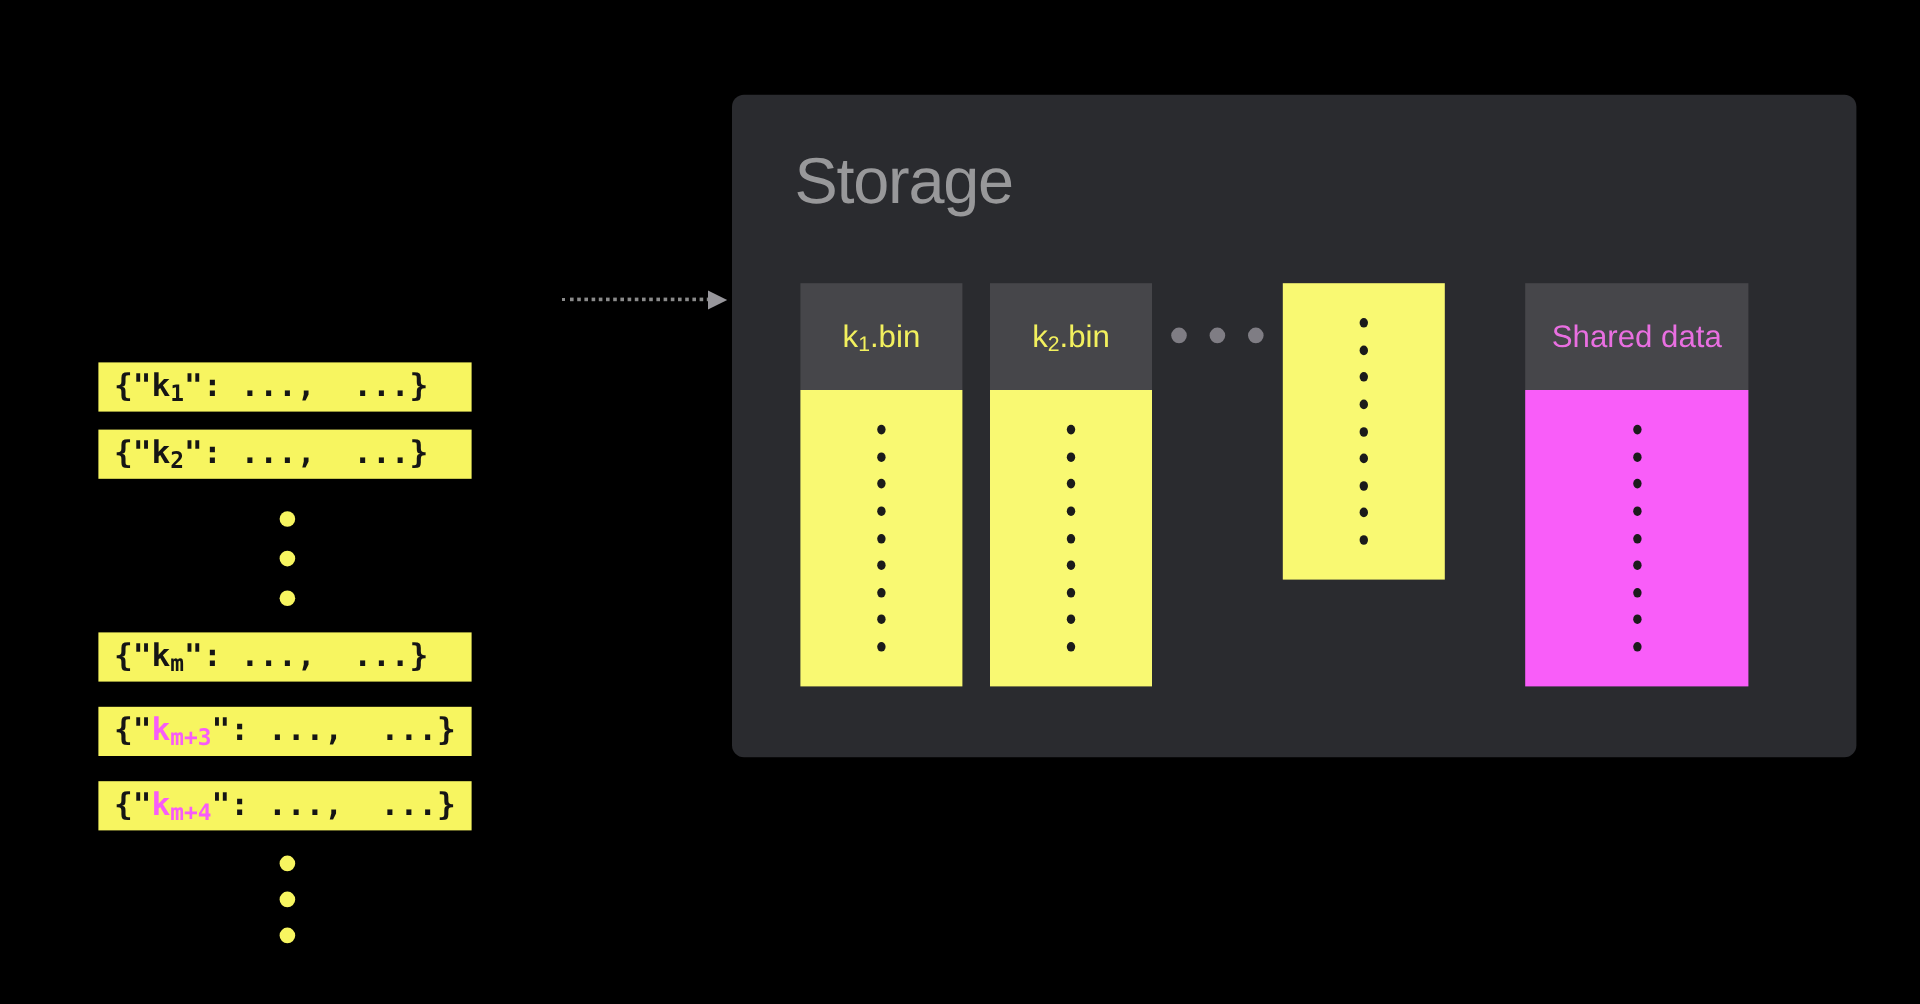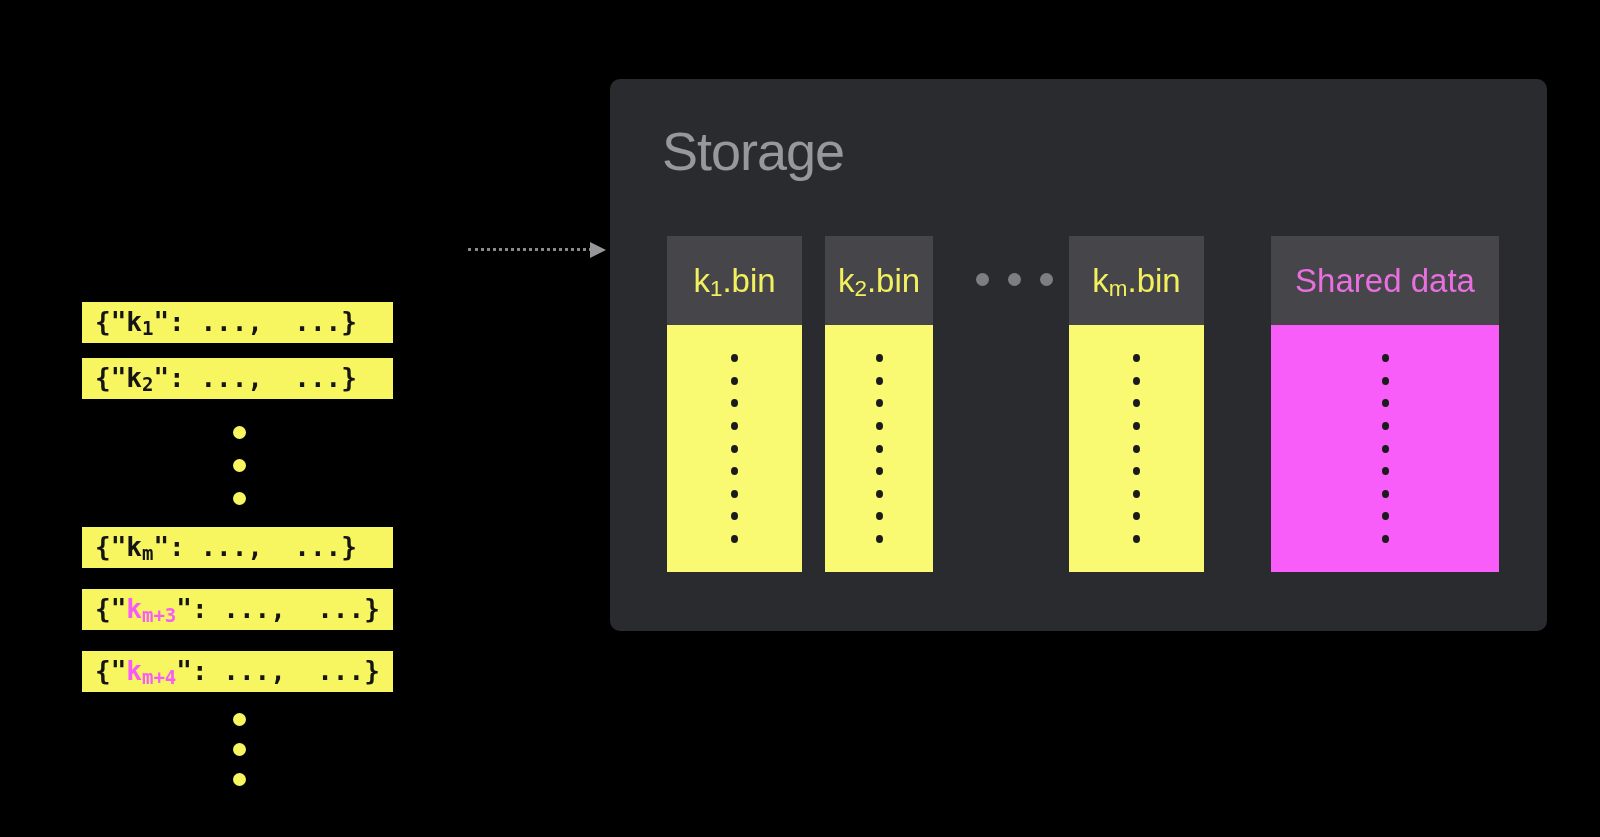--- a/index.html
+++ b/index.html
@@ -35,21 +35,21 @@
               border-top:8px solid transparent;border-bottom:8px solid transparent;
               border-left:16px solid #97969b;}
 
   
   .storage{position:absolute;left:610px;top:46px;width:937px;height:552px;
            background:var(--panel);border-radius:10px;margin-top:33px;}
   .storage-title{left:52px;top:45px;}
 
   .bin{position:absolute;top:157px;}
   .bin-header{height:89px;background:var(--hdr);display:flex;align-items:center;
-              justify-content:center;font-size:33px;white-space:pre;}
+              justify-content:center;font-size:26px;white-space:pre;}
   .bin.yellow .bin-header{color:var(--ylab);}
   .bin.magenta .bin-header{color:var(--mlab);}
   .bin-label sub{font-size:0.68em;line-height:0;vertical-align:-0.18em;}
   .bin-body{height:247px;display:flex;flex-direction:column;align-items:center;
             justify-content:center;gap:14.6px;}
   .bin.yellow .bin-body{background:var(--yel);}
   .bin.magenta .bin-body{background:var(--mag);}
   .bdot{width:7px;height:8px;border-radius:50%;background:#1b1b1b;flex:none;}
 
   .hdots{position:absolute;left:366px;top:194px;display:flex;gap:19px;}
@@ -81,49 +81,48 @@
             <span class="bdot"></span>
             <span class="bdot"></span>
             <span class="bdot"></span>
             <span class="bdot"></span>
             <span class="bdot"></span>
             <span class="bdot"></span>
             <span class="bdot"></span>
             <span class="bdot"></span>
           </div>
         </div>
-        <div class="bin yellow" style="left: 215px; width: 108px;">
+        <div class="bin yellow" style="left: 215px; width: 135px;">
           <div class="bin-header"><span class="bin-label"><span>k</span><sub>2</sub><span>.bin</span></span></div>
           <div class="bin-body">
             <span class="bdot"></span>
             <span class="bdot"></span>
             <span class="bdot"></span>
             <span class="bdot"></span>
             <span class="bdot"></span>
             <span class="bdot"></span>
             <span class="bdot"></span>
             <span class="bdot"></span>
             <span class="bdot"></span>
           </div>
         </div>
         <div class="bin yellow" style="left: 459px; width: 135px;">
-          <div class="bin-header"><span class="bin-label"><span>k</span><sub>m</sub><span>.bin</span></span></div>
           <div class="bin-body">
             <span class="bdot"></span>
             <span class="bdot"></span>
             <span class="bdot"></span>
             <span class="bdot"></span>
             <span class="bdot"></span>
             <span class="bdot"></span>
             <span class="bdot"></span>
             <span class="bdot"></span>
             <span class="bdot"></span>
           </div>
         </div>
-        <div class="bin magenta" style="left: 661px; width: 228px;">
+        <div class="bin magenta" style="left: 661px; width: 186px;">
           <div class="bin-header"><span class="bin-label"><span>Shared data</span></span></div>
           <div class="bin-body">
             <span class="bdot"></span>
             <span class="bdot"></span>
             <span class="bdot"></span>
             <span class="bdot"></span>
             <span class="bdot"></span>
             <span class="bdot"></span>
             <span class="bdot"></span>
             <span class="bdot"></span>

